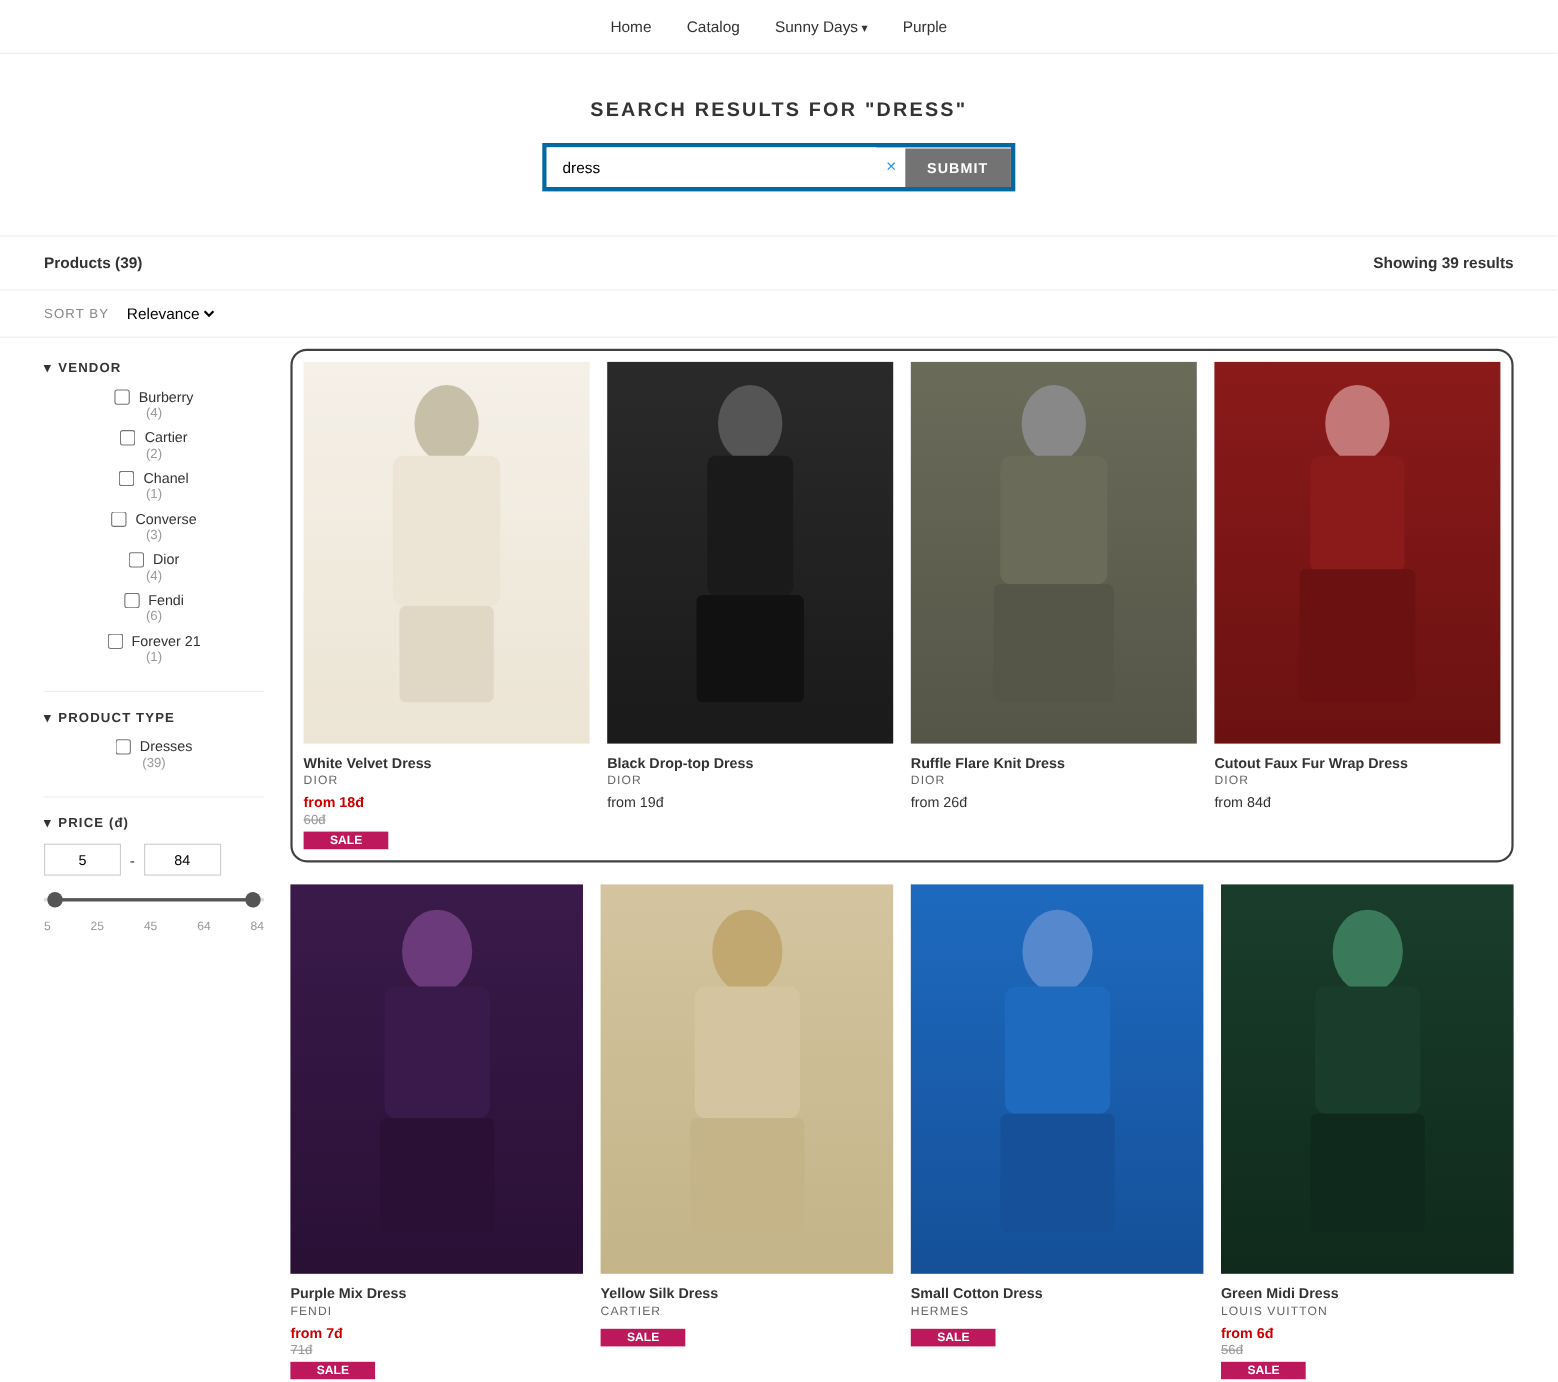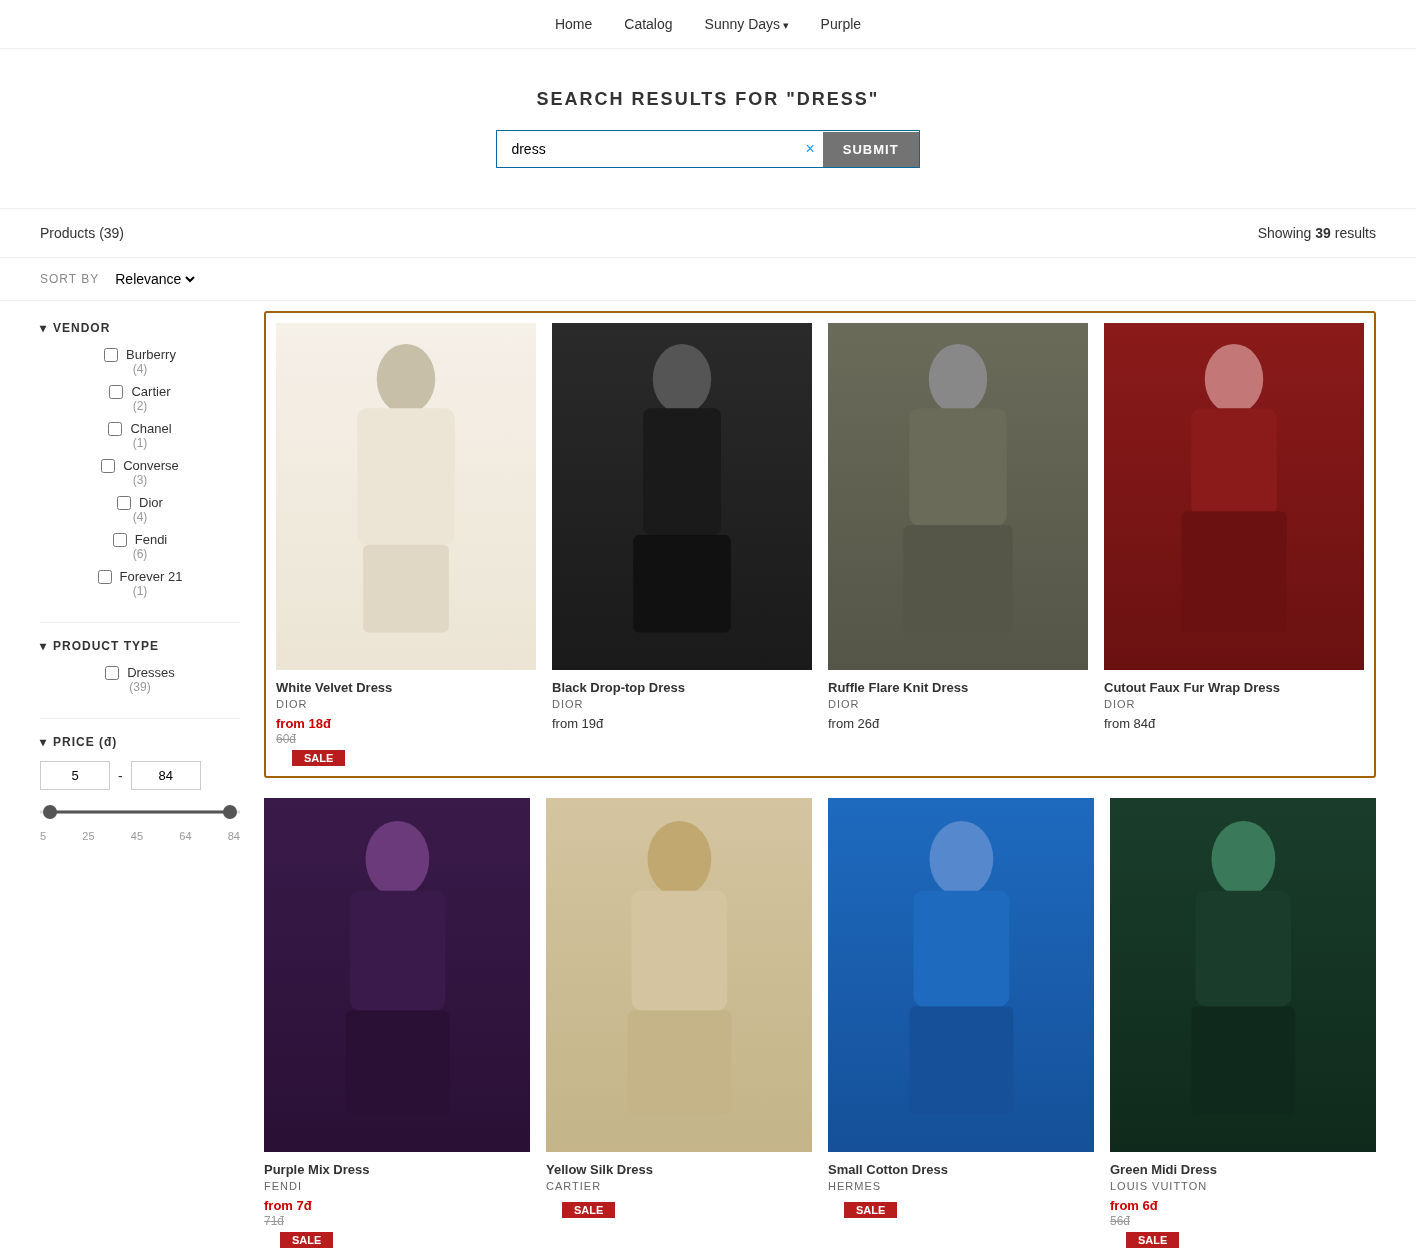--- a/index.html
+++ b/index.html
@@ -6,27 +6,27 @@
     body { font-family: Arial, sans-serif; background: #fff; color: #333; font-size: 14px; }
 
     
     .nav { display: flex; justify-content: center; gap: 32px; padding: 16px 0; border-bottom: 1px solid #eee; }
     .nav a { text-decoration: none; color: #333; font-size: 14px; }
     .nav .has-arrow::after { content: ' ▾'; font-size: 11px; }
 
     
     .search-header { text-align: center; padding: 40px 0 20px; }
     .search-header h1 { font-size: 18px; font-weight: bold; letter-spacing: 2px; margin-bottom: 20px; }
-    .search-bar { display: inline-flex; align-items: center; border: 1px solid #0369a1; background: #fff; }
+    .search-bar { display: inline-flex; align-items: center; border: 4px solid #0369a1; background: #fff; }
     .search-bar input { border: none; outline: none; padding: 10px 14px; width: 300px; font-size: 14px; }
     .search-bar .clear-btn { background: none; border: none; cursor: pointer; color: #2196f3; font-size: 16px; padding: 0 8px; }
     .search-bar .submit-btn { background: #737373; color: #fff; border: none; padding: 10px 20px; font-size: 13px; font-weight: bold; cursor: pointer; letter-spacing: 1px; }
 
     
-    .results-bar { display: flex; justify-content: space-between; align-items: center; padding: 16px 40px; border-bottom: 1px solid #eee; border-top: 1px solid #eee; margin-top: 20px; }
+    .results-bar { display: flex; justify-content: space-between; align-items: center; padding: 16px 40px; border-bottom: 1px solid #eee; border-top: 1px solid #eee; margin-top: 20px; font-weight: bold; }
 
     
     .sort-bar { display: flex; align-items: center; gap: 12px; padding: 12px 40px; border-bottom: 1px solid #eee; }
     .sort-bar label { font-size: 12px; color: #888; letter-spacing: 1px; }
     .sort-bar select { border: none; outline: none; font-size: 14px; cursor: pointer; background: transparent; }
 
     
     .main-layout { display: flex; padding: 0 40px; gap: 24px; }
 
     
@@ -43,42 +43,42 @@
     .price-inputs { display: flex; align-items: center; gap: 8px; margin-bottom: 12px; }
     .price-inputs input { width: 70px; border: 1px solid #ccc; padding: 6px 8px; font-size: 13px; text-align: center; }
     .price-slider-container { position: relative; height: 20px; margin-bottom: 8px; }
     .price-slider-track { position: absolute; top: 50%; transform: translateY(-50%); left: 0; right: 0; height: 3px; background: #ddd; }
     .price-slider-fill { position: absolute; left: 5%; right: 5%; height: 3px; background: #555; top: 50%; transform: translateY(-50%); }
     .price-slider-handle { position: absolute; top: 50%; transform: translate(-50%, -50%); width: 14px; height: 14px; border-radius: 50%; background: #555; cursor: pointer; }
     .price-ticks { display: flex; justify-content: space-between; font-size: 11px; color: #999; }
 
     
     .products-area { flex: 1; padding-top: 10px; }
-    .products-highlighted { border: 2px solid #a16207; border-radius: 3px; padding: 10px; margin-bottom: 20px; }
+    .products-highlighted { border: 2px solid #404040; border-radius: 15px; padding: 10px; margin-bottom: 20px; }
     .products-grid { display: grid; grid-template-columns: repeat(4, 1fr); gap: 16px; }
     .product-card { cursor: pointer; }
     .product-img { width: 100%; aspect-ratio: 3/4; background: #f0f0f0; display: flex; align-items: center; justify-content: center; overflow: hidden; margin-bottom: 10px; }
 
     
     .img-white-dress { background: linear-gradient(180deg, #f5f0e8 0%, #ece5d5 100%); }
     .img-black-dress { background: linear-gradient(180deg, #2a2a2a 0%, #1a1a1a 100%); }
     .img-knit-dress { background: linear-gradient(180deg, #6b6b5a 0%, #555548 100%); }
     .img-red-dress { background: linear-gradient(180deg, #8b1a1a 0%, #6b1111 100%); }
     .img-purple-dress { background: linear-gradient(180deg, #3a1a4a 0%, #2a1035 100%); }
     .img-yellow-dress { background: linear-gradient(180deg, #d4c4a0 0%, #c4b488 100%); }
     .img-blue-dress { background: linear-gradient(180deg, #1e6abf 0%, #155099 100%); }
     .img-green-dress { background: linear-gradient(180deg, #1a3d2b 0%, #0f2a1c 100%); }
 
     .product-name { font-size: 13px; font-weight: bold; margin-bottom: 3px; }
     .product-vendor { font-size: 11px; color: #666; letter-spacing: 1px; margin-bottom: 6px; }
     .product-price { font-size: 13px; }
     .product-price .sale-price { color: #cc0000; font-weight: bold; }
     .product-price .original-price { color: #999; text-decoration: line-through; font-size: 12px; }
     .product-price .normal-price { color: #333; }
-    .sale-badge { display: inline-block; background: #b91c1c; color: #fff; font-size: 11px; font-weight: bold; padding: 2px 12px; margin-top: 4px; margin-left: 16px; }
+    .sale-badge { display: inline-block; background: #be185d; color: #fff; font-size: 11px; font-weight: bold; padding: 2px 24px; margin-top: 4px; }
   </style>
 </head>
 <body>
 
 <nav>
   <div class="nav">
     <a>Home</a>
     <a>Catalog</a>
     <a class="has-arrow">Sunny Days</a>
     <a>Purple</a>

